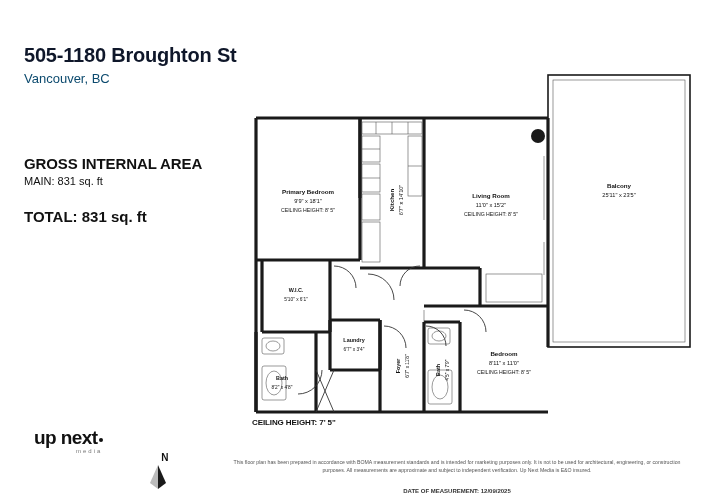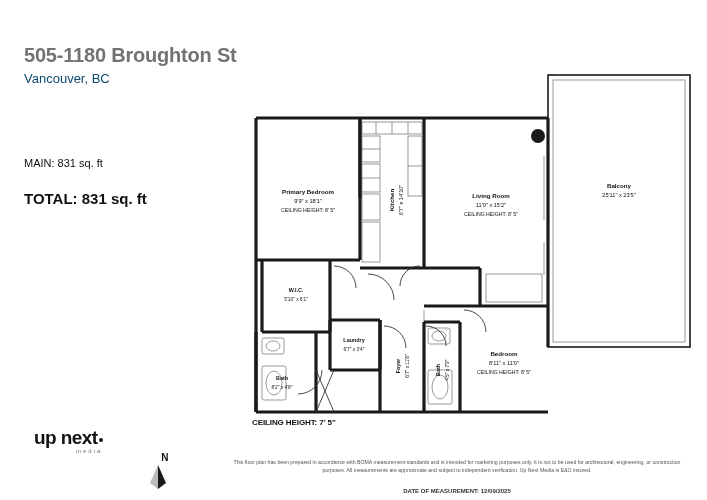--- a/index.html
+++ b/index.html
@@ -21,21 +21,21 @@
     position: absolute;
     left: 24px;
     top: 44px;
     width: 300px;
   }
   #title {
     font-size: 20px;
     font-weight: bold;
     letter-spacing: -0.2px;
     line-height: 1.15;
-    color: #737373;
+    color: #0f172a;
   }
   #subtitle {
     font-size: 13px;
     margin-top: 4px;
     color: #0c4a6e;
     font-weight: normal;
   }
 
   
   #stats {
@@ -173,20 +173,21 @@
 </head>
 <body>
 
 <div id="header">
   <div id="title">505-1180 Broughton St</div>
   <div id="subtitle">Vancouver, BC</div>
 </div>
 
 <div id="stats">
   <div class="stat-group">
+    <div class="stat-head">GROSS INTERNAL AREA</div>
     <div class="stat-value">MAIN: 831 sq. ft</div>
   </div>
   <div class="stat-group">
     <div class="stat-total">TOTAL: 831 sq. ft</div>
   </div>
 </div>
 
 <div id="plan">
 <svg width="448" height="360" viewBox="0 0 448 360" xmlns="http://www.w3.org/2000/svg">
   <defs>

